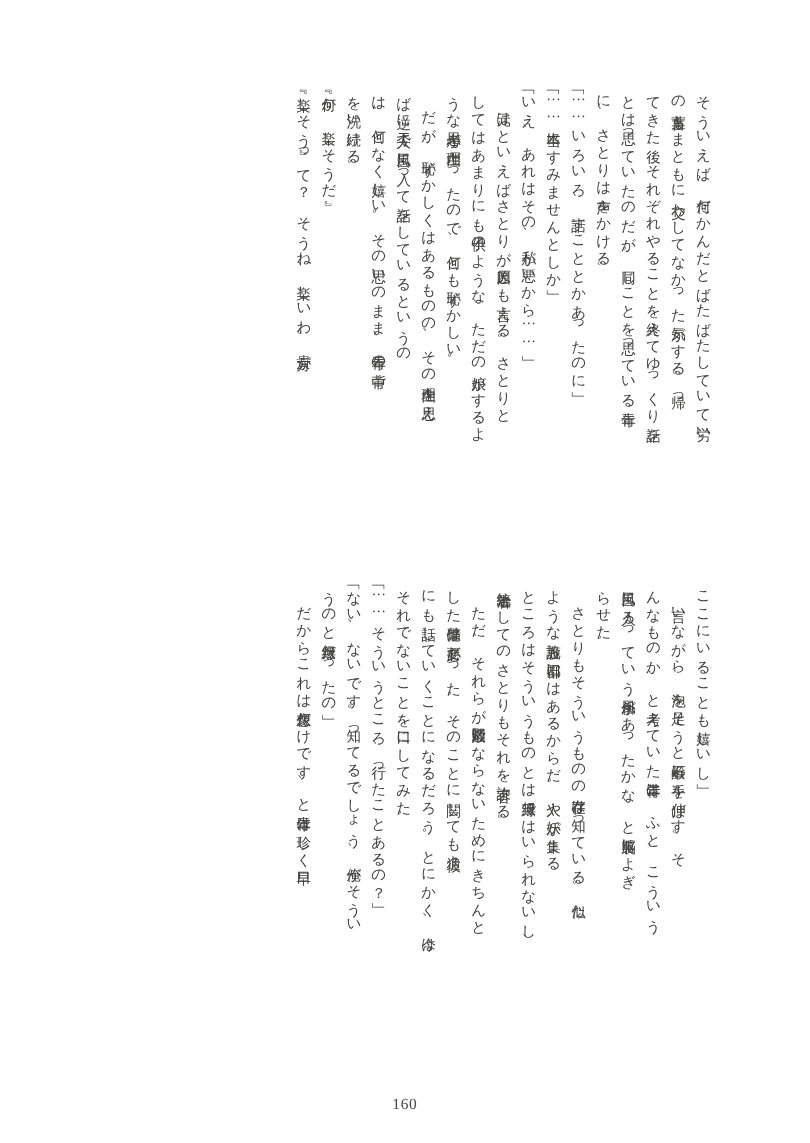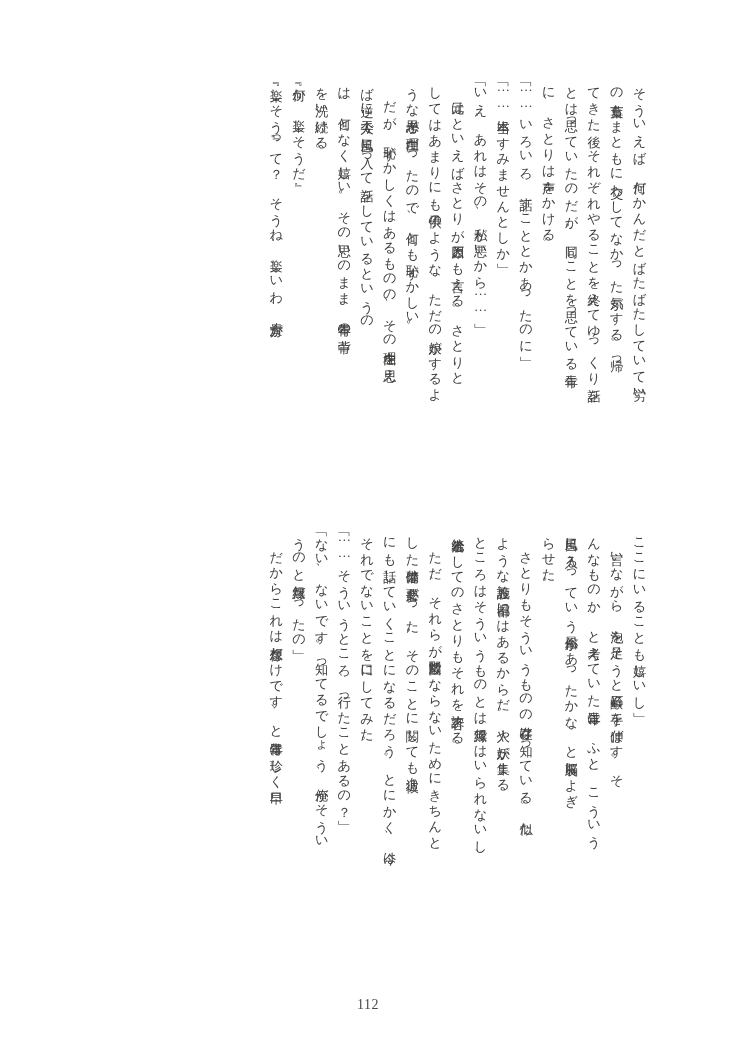--- a/index.html
+++ b/index.html
@@ -99,15 +99,15 @@
     <p>　ただ、それらが野放図にならないためにきちんと</p>
     <p>した整備は必要だった。そのことに関しても追々彼</p>
     <p>にも話していくことになるだろう。とにかく、今は</p>
     <p>それでないことを口にしてみた。</p>
     <p>「……そういうところ、行ったことあるの？」</p>
     <p>「ない、ないです。知ってるでしょう、俺がそうい</p>
     <p>うのと無縁だったの」</p>
     <p>　だからこれは想像だけです、と青年は珍しく早口</p>
   </div>
 
-  <div id="page-number">112</div>
+  <div id="page-number">160</div>
 
 </div>
 
 </body></html>

